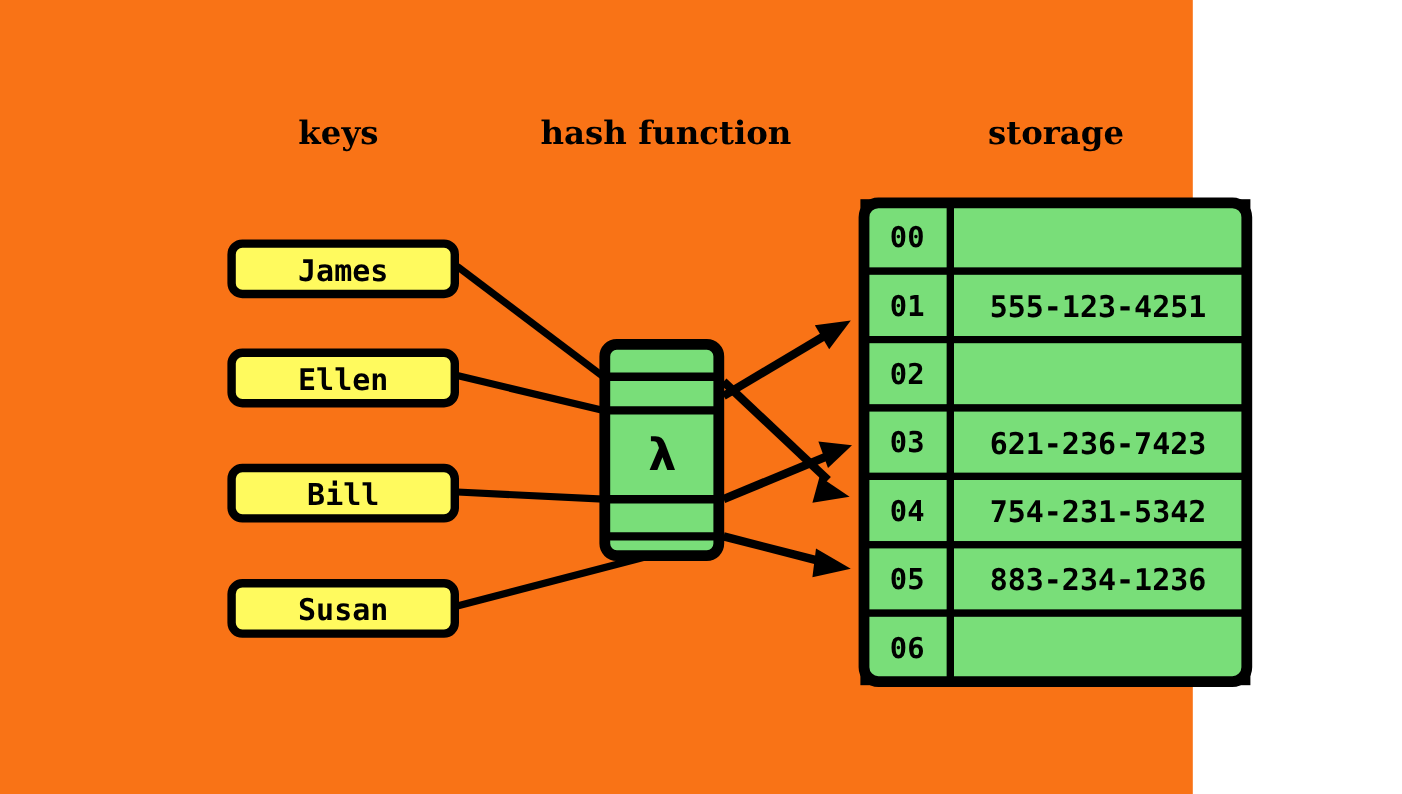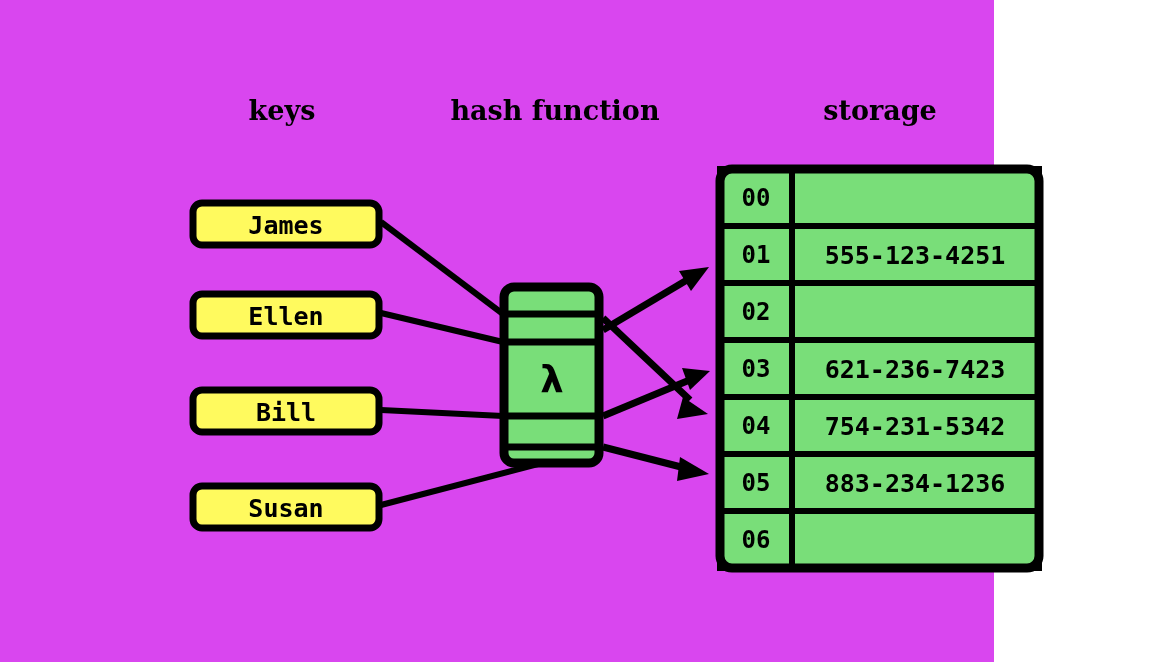--- a/index.html
+++ b/index.html
@@ -10,21 +10,21 @@
   body {
     width: 1168px;
     height: 662px;
     overflow: hidden;
     font-family: "DejaVu Sans", sans-serif;
   }
   #diagram-root {
     position: relative;
     width: 994px;
     height: 662px;
-    background: #d946ef;
+    background: #f97316;
   }
   svg#diagram-svg {
     position: absolute;
     top: 0;
     left: 0;
     width: 1168px;
     height: 662px;
     display: block;
   }
   .col-header {

